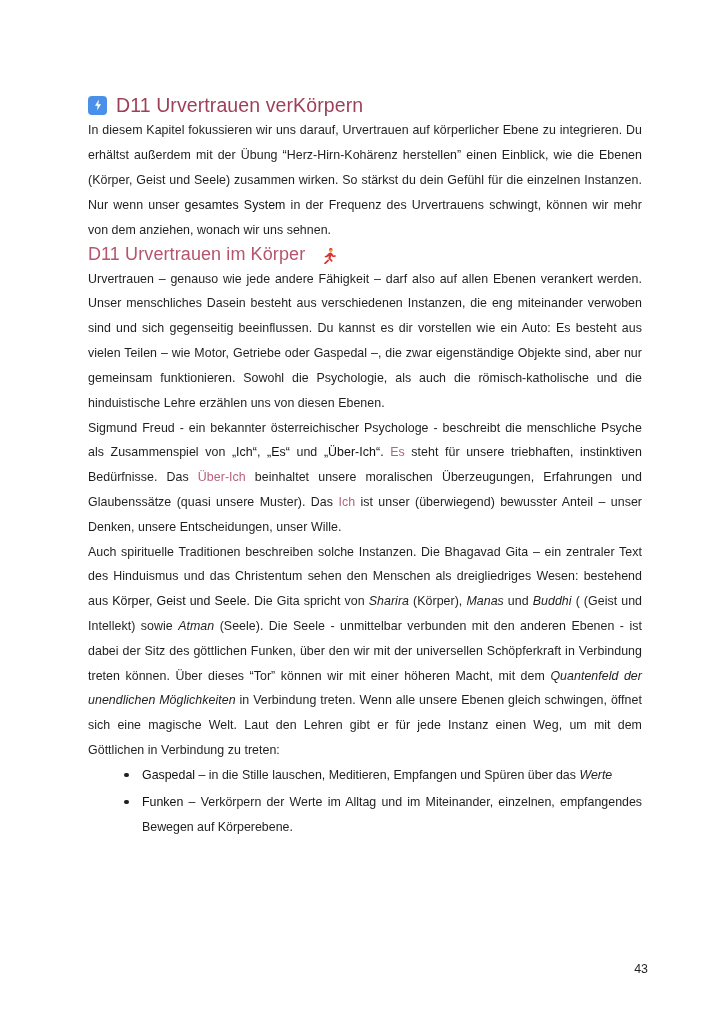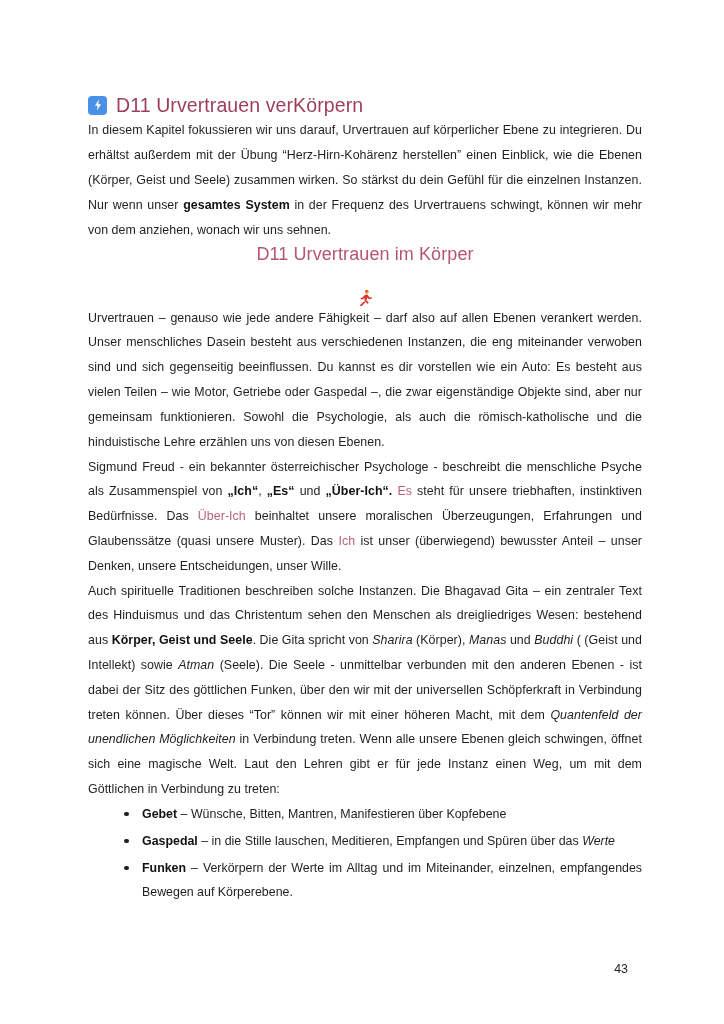--- a/index.html
+++ b/index.html
@@ -62,23 +62,22 @@
   }
 
   h2.doc-h2 {
     font-size: 18px;
     font-weight: 400;
     color: #b5556e;
     margin: 0;
     line-height: 1.35;
     display: flex;
     align-items: center;
-    gap: 21px;
+    gap: 15px;
     letter-spacing: 0.1px;
-    flex-direction: column;
   }
   .dance-emoji {
     display: inline-block;
     width: 18px;
     height: 18px;
     flex: 0 0 auto;
     position: relative;
     top: 1px;
   }
 
@@ -92,21 +91,21 @@
     text-justify: inter-word;
     letter-spacing: 0.05px;
   }
 
   .sp-intro   { margin-top: 25px; }
   .sp-h2      { margin-top: 33px; }
   .sp-after-h2{ margin-top: 27px; }
   .sp-para    { margin-top: 22px; }
   .sp-list    { margin-top: 25px; }
 
-  b, strong { font-weight: bold; color: #111111; }
+  b, strong { font-weight: normal; color: #111111; }
   i, em { font-style: italic; }
   .pink { color: #b5617f; }
 
   
   ul.doc-list {
     margin: 0;
     padding: 0 0 0 36px;
     list-style: none;
   }
   ul.doc-list li {
@@ -128,21 +127,21 @@
     width: 4.5px;
     height: 4.5px;
     border-radius: 50%;
     background: #1f1f1f;
   }
   li.last-item { text-align: justify; }
 
   
   .page-number {
     position: absolute;
-    right: 96px;
+    right: 76px;
     bottom: 48px;
     font-size: 12.4px;
     color: #1f1f1f;
   }
 </style>
 </head>
 <body>
 
 <div class="page">
   <div class="content">
@@ -170,21 +169,20 @@
       </span>
     </h2>
 
     <p class="doc-p sp-after-h2">Urvertrauen – genauso wie jede andere Fähigkeit – darf also auf allen Ebenen verankert werden. Unser menschliches Dasein besteht aus verschiedenen Instanzen, die eng miteinander verwoben sind und sich gegenseitig beeinflussen. Du kannst es dir vorstellen wie ein Auto: Es besteht aus vielen Teilen – wie Motor, Getriebe oder Gaspedal –, die zwar eigenständige Objekte sind, aber nur gemeinsam funktionieren. Sowohl die Psychologie, als auch die römisch-katholische und die hinduistische Lehre erzählen uns von diesen Ebenen.</p>
 
     <p class="doc-p sp-para"><span>Sigmund Freud -  ein bekannter österreichischer Psychologe - beschreibt die menschliche Psyche als Zusammenspiel von </span><b>„Ich“</b><span>, </span><b>„Es“</b><span> und </span><b>„Über-Ich“.</b><span> </span><span class="pink">Es</span><span> steht für unsere triebhaften, instinktiven Bedürfnisse. Das </span><span class="pink">Über-Ich</span><span> beinhaltet unsere moralischen Überzeugungen, Erfahrungen und Glaubenssätze (quasi unsere Muster). Das </span><span class="pink">Ich</span><span> ist unser (überwiegend) bewusster Anteil – unser Denken, unsere Entscheidungen, unser Wille.</span></p>
 
     <p class="doc-p sp-para"><span>Auch spirituelle Traditionen beschreiben solche Instanzen. Die Bhagavad Gita – ein zentraler Text des Hinduismus und das Christentum sehen den Menschen als dreigliedriges Wesen: bestehend aus </span><b>Körper, Geist und Seele</b><span>. Die Gita spricht von </span><i>Sharira</i><span> (Körper), </span><i>Manas</i><span> und </span><i>Buddhi</i><span> ( (Geist und Intellekt) sowie </span><i>Atman</i><span> (Seele). Die Seele - unmittelbar verbunden mit den anderen Ebenen - ist dabei der Sitz des göttlichen Funken, über den wir mit der universellen Schöpferkraft in Verbindung treten können. Über dieses “Tor” können wir mit einer höheren Macht, mit dem </span><i>Quantenfeld der unendlichen Möglichkeiten</i><span> in Verbindung treten. Wenn alle unsere Ebenen gleich schwingen, öffnet sich eine magische Welt. Laut den Lehren gibt er für jede Instanz einen Weg, um mit dem Göttlichen in Verbindung zu treten:</span></p>
 
     <ul class="doc-list sp-list">
-      <li><b>Gebet</b><span> – Wünsche, Bitten, Mantren, Manifestieren über Kopfebene</span><i></i></li>
       <li><b>Gaspedal</b><span> – in die Stille lauschen, Meditieren, Empfangen und Spüren über das </span><i>Werte</i></li>
       <li class="last-item"><b>Funken</b><span> – Verkörpern der Werte im Alltag und im Miteinander, einzelnen, empfangendes Bewegen auf Körperebene.</span><i></i></li>
     </ul>
 
   </div>
 
   <div class="page-number">43</div>
 </div>
 
 </body></html>

